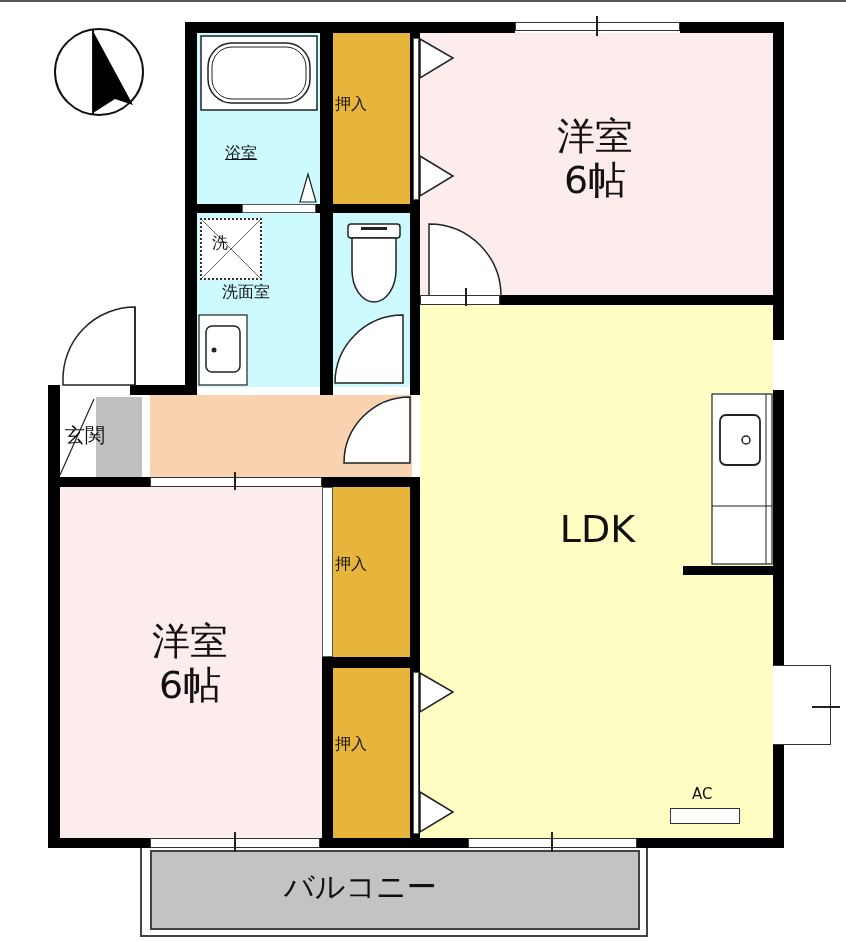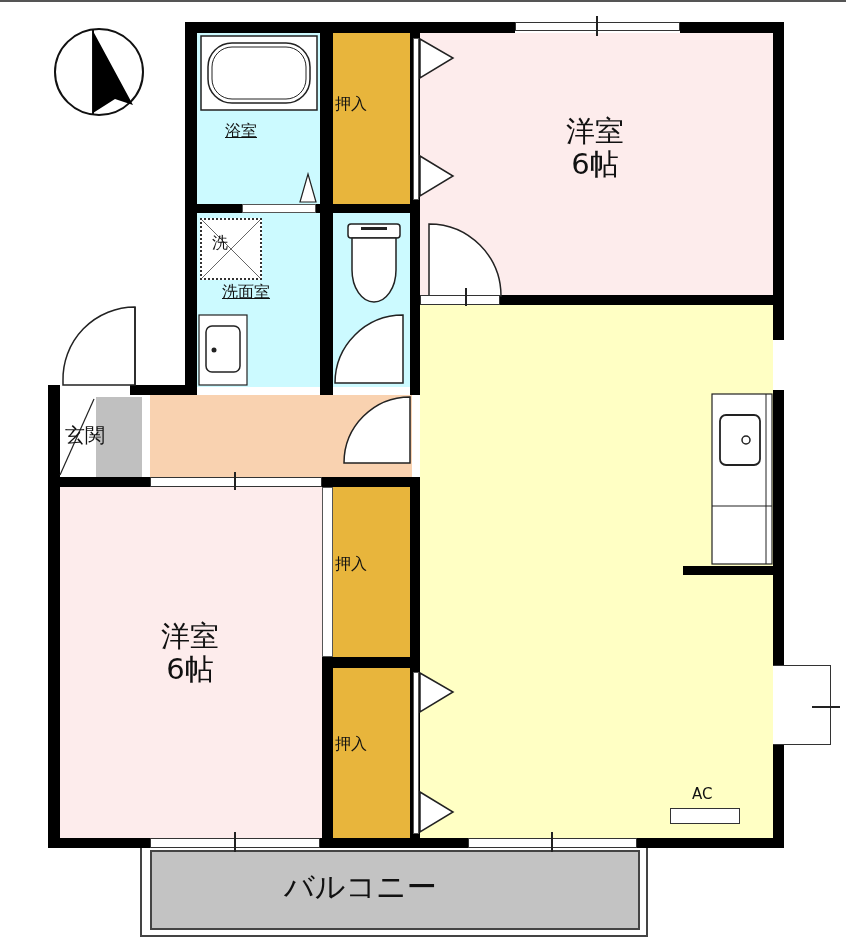--- a/index.html
+++ b/index.html
@@ -2,21 +2,21 @@
 <html><head>
 <meta charset="utf-8">
 <style>
   html,body{margin:0;padding:0;}
   body{width:846px;height:941px;position:relative;background:#ffffff;overflow:hidden;font-family:"DejaVu Sans","Liberation Sans",sans-serif;}
   .topline{position:absolute;left:0;top:0;width:846px;height:2px;background:#555;}
   .abs{position:absolute;box-sizing:border-box;}
   .wall{position:absolute;background:#000;}
   .room{position:absolute;box-sizing:border-box;}
   .label{position:absolute;color:#111;text-align:center;line-height:1.15;white-space:nowrap;}
-  .big{font-size:29px;}
+  .big{font-size:38px;}
   .mid{font-size:30px;}
   .small{font-size:16px;}
   .tiny{font-size:20px;}
   .win{position:absolute;background:#fff;border:1px solid #333;box-sizing:border-box;}
   .tick{position:absolute;background:#222;}
 </style>
 </head>
 <body>
 
 <div class="topline"></div>
@@ -141,29 +141,30 @@
   <rect x="9" y="22" width="40" height="50" rx="6" fill="#fff" stroke="#222" stroke-width="1.8"></rect>
   <circle cx="35" cy="47" r="4" fill="#fff" stroke="#222" stroke-width="1.5"></circle>
 </svg>
 <div class="abs" style="left:58px;top:397px;width:38px;height:80px;">
   <svg width="38" height="80">
       <line x1="36" y1="2" x2="2" y2="78" stroke="#222" stroke-width="1.2"></line>
     </svg>
 </div>
 <div class="abs" style="left:670px;top:808px;width:70px;height:16px;background:#fff;border:1.5px solid #333;"></div>
 
-<span class="label small" style="left:225px;top:122px;text-decoration:underline;">浴室</span>
+<span class="label small" style="left:225px;top:144px;text-decoration:underline;">浴室</span>
 <span class="label small" style="left:335px;top:95px;">押入</span>
 <div class="label big" style="left:540px;top:115px;width:110px;">
   <div>洋室</div>
   <div>6帖</div>
 </div>
-<span class="label small" style="left:222px;top:283px;text-decoration:underline;">洗面室</span>
+<span class="label small" style="left:222px;top:283px;">洗面室</span>
 <span class="label tiny" style="left:65px;top:424px;">玄関</span>
 <div class="label big" style="left:535px;top:508px;width:125px;">
+  <div>LDK</div>
 </div>
 <div class="label big" style="left:135px;top:620px;width:110px;">
   <div>洋室</div>
   <div>6帖</div>
 </div>
 <span class="label small" style="left:335px;top:555px;">押入</span>
 <span class="label small" style="left:335px;top:735px;">押入</span>
 <span class="label mid" style="left:284px;top:870px;">バルコニー</span>
 <span class="label" style="left:692px;top:786px;font-size:15px;">AC</span>
 

